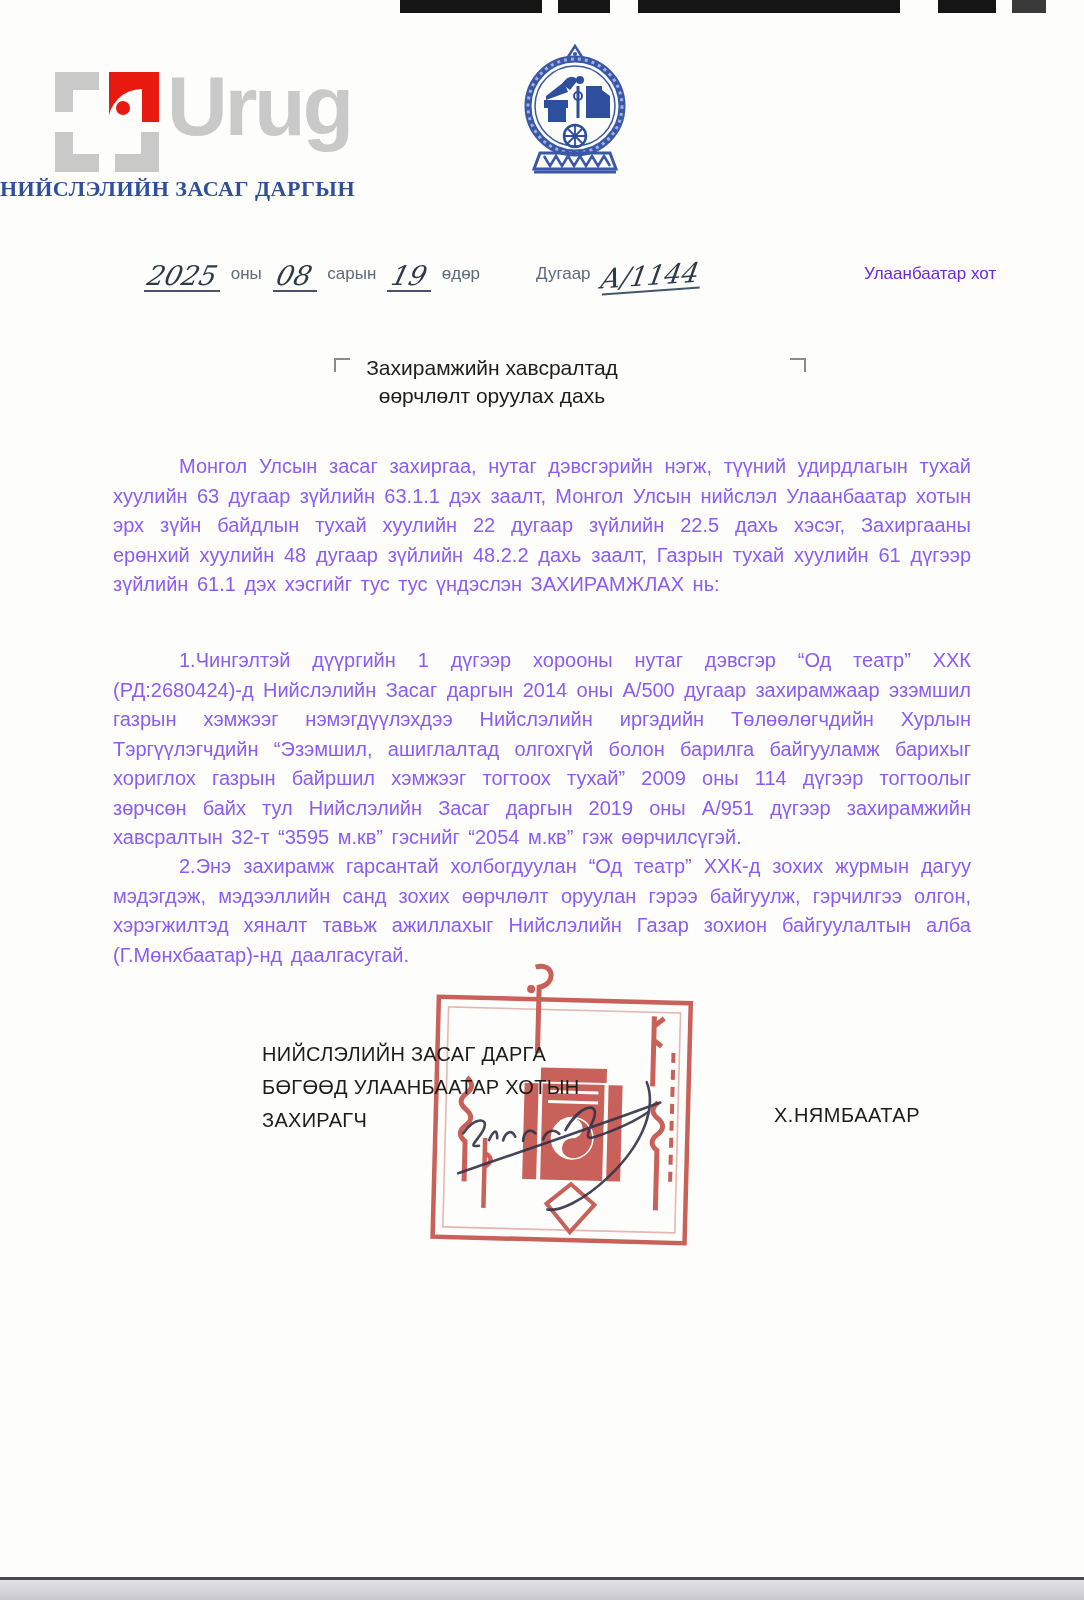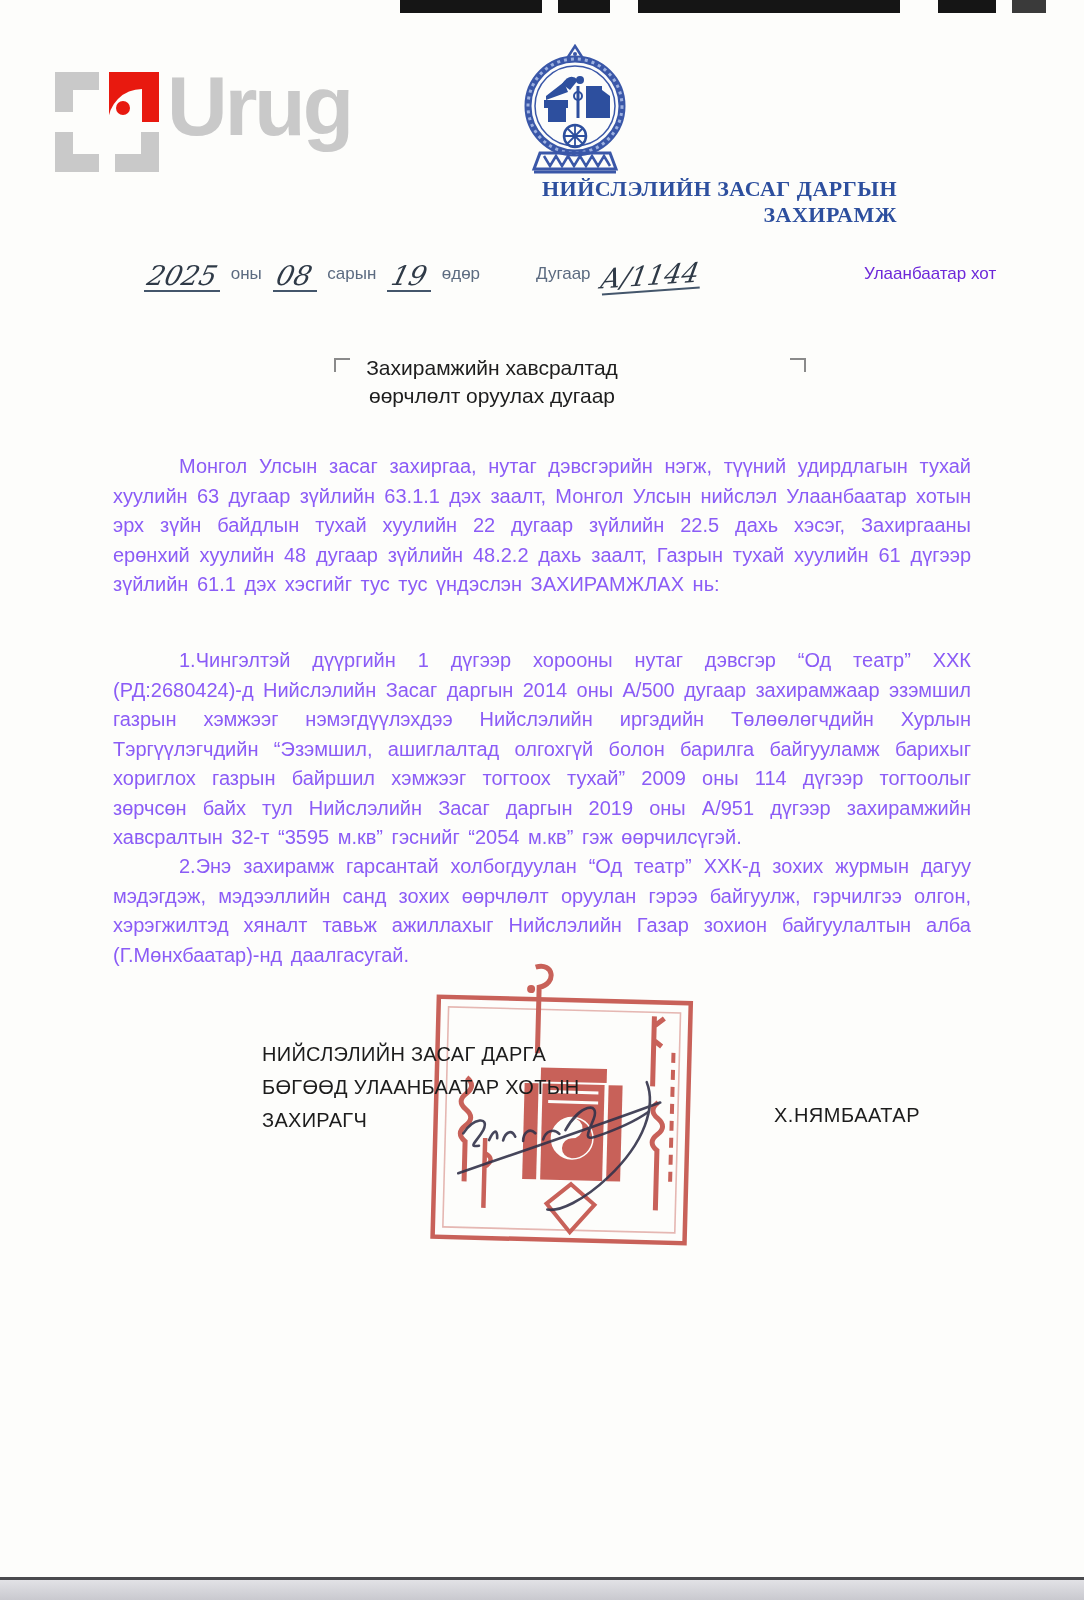--- a/index.html
+++ b/index.html
@@ -27,21 +27,21 @@
      background:#fdfdfb; border-top-right-radius:100%; transform:scaleX(-1); border-bottom-left-radius:0; }
   .u-red::after { content:""; position:absolute; left:7px; bottom:7px; width:14px; height:14px;
      border-radius:50%; background:#e8190f; }
   .urug-text { position:absolute; left:112px; top:-14px; font-size:84px; font-weight:bold;
      color:#c9c9c9; letter-spacing:-3px; font-family:"Liberation Sans", sans-serif; }
 
   
   .emblem { position:absolute; left:498px; top:44px; width:155px; height:135px; }
 
   
-  .org-title { position:absolute; left:0; top:176px; width:897px; text-align:right;
+  .org-title { position:absolute; left:0; top:176px; width:897px; text-align:left;
      font-family:"Liberation Serif", serif; font-weight:bold; color:#2d4f9e;
      font-size:22px; line-height:26px; letter-spacing:0.5px; }
 
   
   .dateline { position:absolute; left:0; top:252px; width:1084px; height:50px;
      color:#5c6b80; font-size:17px; }
   .dl-left { position:absolute; left:138px; top:12px; }
   .dl-mid  { position:absolute; left:536px; top:12px; }
   .dl-right{ position:absolute; left:864px; top:12px; color:#6d28d9; }
   .hand { display:inline-block; font-family:"DejaVu Serif", serif; font-style:italic;
@@ -131,21 +131,20 @@
       <path d="M77 81 v22 M66 92 h22 M69 84 l16 16 M85 84 l-16 16" stroke="#2d4f9e" stroke-width="1.8"></path>
 
       <path d="M42 109 h70 l6 16 h-82 z" fill="none" stroke="#3a57a8" stroke-width="3"></path>
       <path d="M46 112 l6 10 l6 -10 l6 10 l6 -10 l6 10 l6 -10 l6 10 l6 -10 l6 10 l6 -10 l6 10" fill="none" stroke="#3a57a8" stroke-width="2.5"></path>
       <path d="M36 128 h82" stroke="#3a57a8" stroke-width="3"></path>
     </svg>
   </div>
 
   <div class="org-title">
     <div>НИЙСЛЭЛИЙН ЗАСАГ ДАРГЫН</div>
-    <div>ЗАХИРАМЖ</div>
   </div>
 
   <div class="dateline">
     <div class="dl-left">
       <span class="hand-slot slot-year"><span class="hand">2025</span></span>
       <span>оны</span>
       <span class="hand-slot slot-mm"><span class="hand">08</span></span>
       <span>сарын</span>
       <span class="hand-slot slot-dd"><span class="hand">19</span></span>
       <span>өдөр</span>
@@ -154,21 +153,21 @@
       <span>Дугаар</span>
       <span class="hand-slot slot-num"><span class="hand">А/1144</span></span>
     </div>
     <div class="dl-right">Улаанбаатар хот</div>
   </div>
 
   <div class="crop-mark crop-left"></div>
   <div class="crop-mark crop-right"></div>
   <div class="subject">
     <div>Захирамжийн хавсралтад</div>
-    <div>өөрчлөлт оруулах дугаар</div>
+    <div>өөрчлөлт оруулах дахь</div>
   </div>
 
   <div class="bodytext para1">Монгол Улсын засаг захиргаа, нутаг дэвсгэрийн нэгж, түүний удирдлагын тухай хуулийн 63 дугаар зүйлийн 63.1.1 дэх заалт, Монгол Улсын нийслэл Улаанбаатар хотын эрх зүйн байдлын тухай хуулийн 22 дугаар зүйлийн 22.5 дахь хэсэг, Захиргааны ерөнхий хуулийн 48 дугаар зүйлийн 48.2.2 дахь заалт, Газрын тухай хуулийн 61 дүгээр зүйлийн 61.1 дэх хэсгийг тус тус үндэслэн ЗАХИРАМЖЛАХ нь:</div>
   <div class="bodytext para2">1.Чингэлтэй дүүргийн 1 дүгээр хорооны нутаг дэвсгэр “Од театр” ХХК (РД:2680424)-д Нийслэлийн Засаг даргын 2014 оны А/500 дугаар захирамжаар эзэмшил газрын хэмжээг нэмэгдүүлэхдээ Нийслэлийн иргэдийн Төлөөлөгчдийн Хурлын Тэргүүлэгчдийн “Эзэмшил, ашиглалтад олгохгүй болон барилга байгууламж барихыг хориглох газрын байршил хэмжээг тогтоох тухай” 2009 оны 114 дүгээр тогтоолыг зөрчсөн байх тул Нийслэлийн Засаг даргын 2019 оны А/951 дүгээр захирамжийн хавсралтын 32-т “3595 м.кв” гэснийг “2054 м.кв” гэж өөрчилсүгэй.</div>
   <div class="bodytext para3">2.Энэ захирамж гарсантай холбогдуулан “Од театр” ХХК-д зохих журмын дагуу мэдэгдэж, мэдээллийн санд зохих өөрчлөлт оруулан гэрээ байгуулж, гэрчилгээ олгон, хэрэгжилтэд хяналт тавьж ажиллахыг Нийслэлийн Газар зохион байгуулалтын алба (Г.Мөнхбаатар)-нд даалгасугай.</div>
 
   <div class="stamp">
     <svg width="288" height="296" viewBox="0 0 288 296">
       <g stroke="#c4544b" fill="none" opacity="0.92">
 

